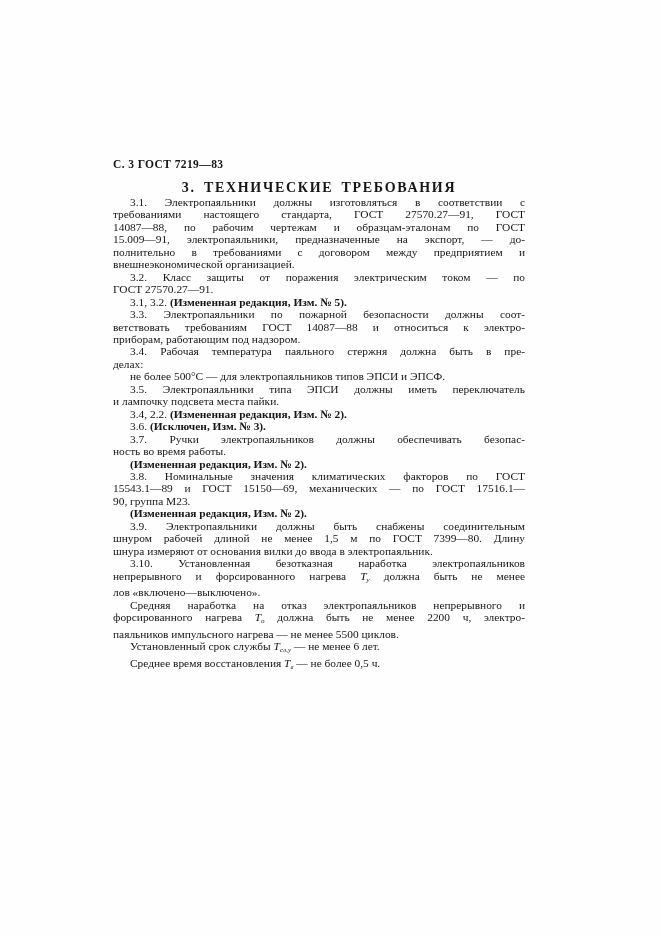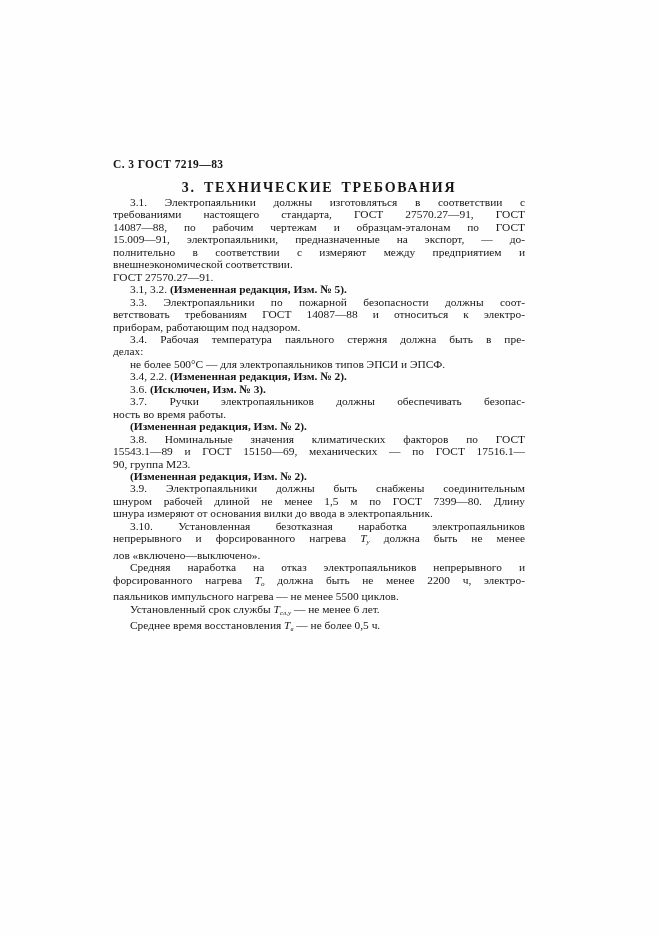--- a/index.html
+++ b/index.html
@@ -70,40 +70,45 @@
 
 <div class="page">
   <div class="running-header">С. 3 ГОСТ 7219—83</div>
   <div class="section-title">3. ТЕХНИЧЕСКИЕ ТРЕБОВАНИЯ</div>
   <div class="doc-body" id="doc-body">
       <div class="para">
         <div class="line first"><span>3.1. Электропаяльники должны изготовляться в соответствии с</span></div>
         <div class="line"><span>требованиями настоящего стандарта, ГОСТ 27570.27—91, ГОСТ</span></div>
         <div class="line"><span>14087—88, по рабочим чертежам и образцам-эталонам по ГОСТ</span></div>
         <div class="line"><span>15.009—91, электропаяльники, предназначенные на экспорт, — до-</span></div>
-        <div class="line"><span>полнительно в соответствии с измеряют между предприятием и</span></div>
-        <div class="line last"><span>внешнеэкономической соответствии.</span></div>
+        <div class="line"><span>полнительно в требованиями с договором между предприятием и</span></div>
+        <div class="line last"><span>внешнеэкономической организацией.</span></div>
       </div>
       <div class="para">
+        <div class="line first"><span>3.2. Класс защиты от поражения электрическим током — по</span></div>
         <div class="line last"><span>ГОСТ 27570.27—91.</span></div>
       </div>
       <div class="para">
         <div class="line first last"><span>3.1, 3.2. </span><span class="seg-b">(Измененная редакция, Изм. № 5).</span></div>
       </div>
       <div class="para">
         <div class="line first"><span>3.3. Электропаяльники по пожарной безопасности должны соот-</span></div>
         <div class="line"><span>ветствовать требованиям ГОСТ 14087—88 и относиться к электро-</span></div>
         <div class="line last"><span>приборам, работающим под надзором.</span></div>
       </div>
       <div class="para">
         <div class="line first"><span>3.4. Рабочая температура паяльного стержня должна быть в пре-</span></div>
         <div class="line last"><span>делах:</span></div>
       </div>
       <div class="para">
         <div class="line first last"><span>не более 500°С — для электропаяльников типов ЭПСИ и ЭПСФ.</span></div>
+      </div>
+      <div class="para">
+        <div class="line first"><span>3.5. Электропаяльники типа ЭПСИ должны иметь переключатель</span></div>
+        <div class="line last"><span>и лампочку подсвета места пайки.</span></div>
       </div>
       <div class="para">
         <div class="line first last"><span>3.4, 2.2. </span><span class="seg-b">(Измененная редакция, Изм. № 2).</span></div>
       </div>
       <div class="para">
         <div class="line first last"><span>3.6. </span><span class="seg-b">(Исключен, Изм. № 3).</span></div>
       </div>
       <div class="para">
         <div class="line first"><span>3.7. Ручки электропаяльников должны обеспечивать безопас-</span></div>
         <div class="line last"><span>ность во время работы.</span></div>

